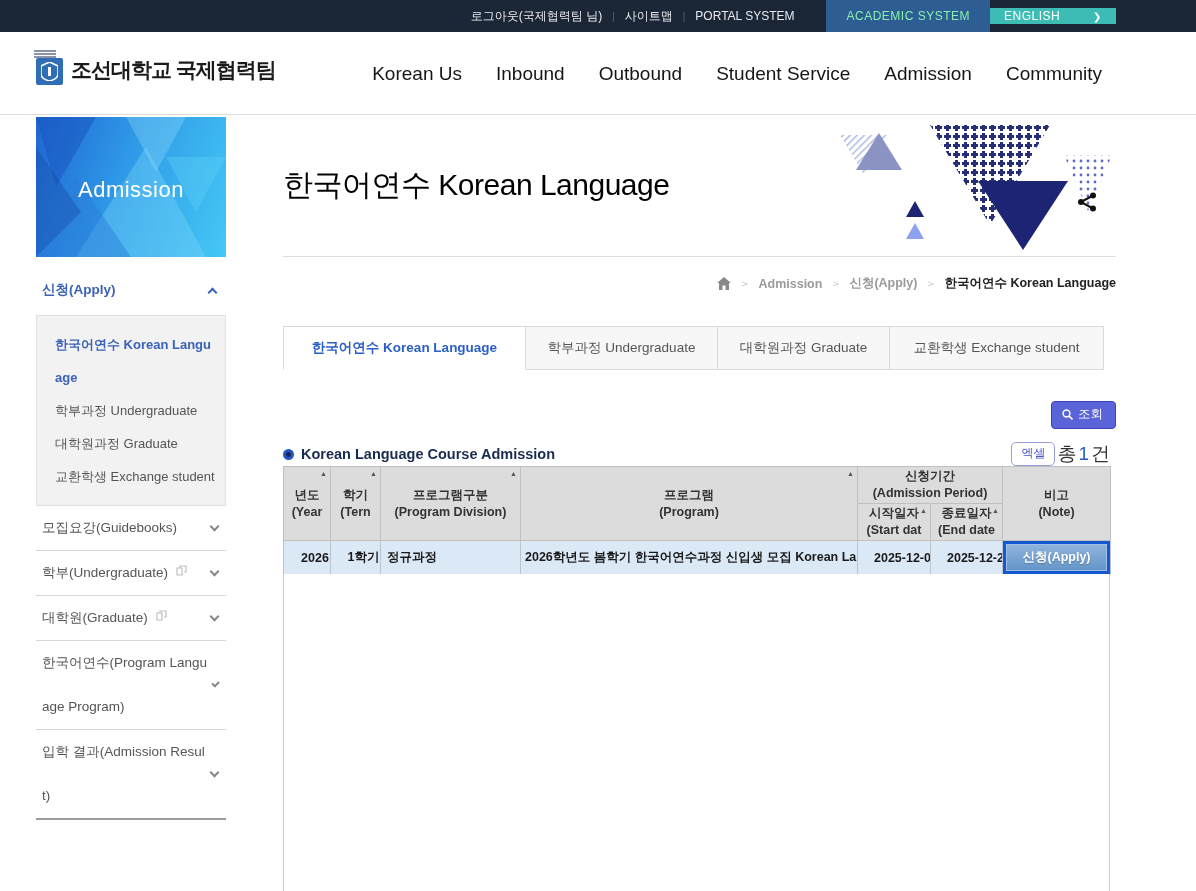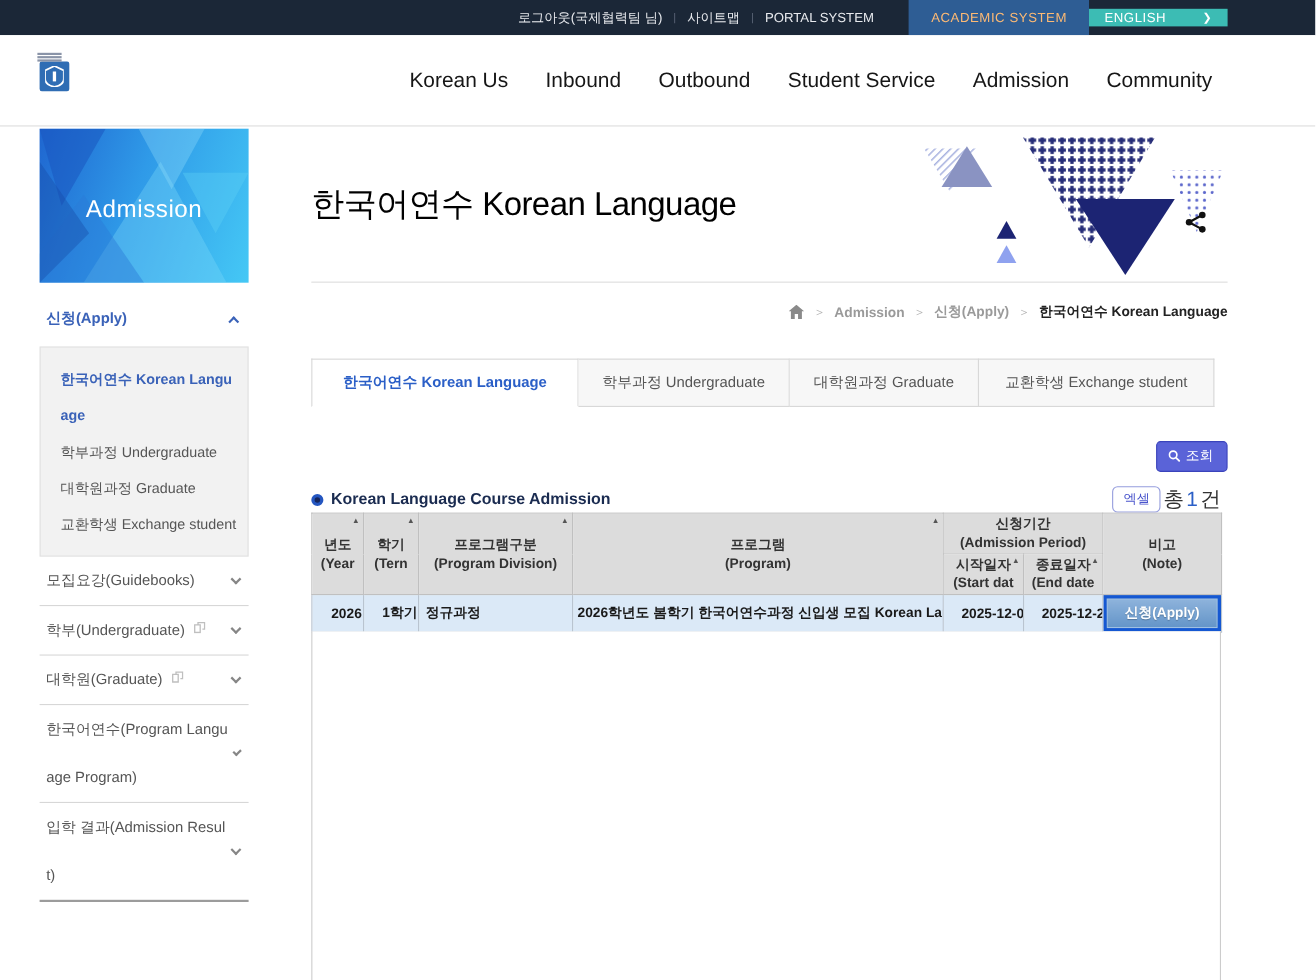--- a/index.html
+++ b/index.html
@@ -5,21 +5,21 @@
   * { margin:0; padding:0; box-sizing:border-box; }
   body { font-family:"Liberation Sans", sans-serif; background:#fff; }
   .page { position:relative; width:1196px; height:891px; background:#fff; overflow:hidden; }
 
   
   .topbar { position:absolute; top:0; left:0; width:1196px; height:32px; background:#1b2737;
             display:flex; align-items:center; justify-content:flex-end; padding-right:80px; }
   .topbar .t-link { color:#e8eaee; font-size:12px; padding:0 10px; cursor:pointer; }
   .topbar .t-sep { color:#5a6576; font-size:10px; }
   .t-academic { height:32px; display:flex; align-items:center; padding:0 20px; background:#2e5d94;
-                color:#fdba74; font-size:12px; letter-spacing:.5px; margin-left:22px; cursor:pointer; }
+                color:#86efac; font-size:12px; letter-spacing:.5px; margin-left:22px; cursor:pointer; }
   .t-english { height:16px; width:126px; display:flex; align-items:center; justify-content:space-between;
                padding:0 14px; background:#3cbcb4; color:#fff; font-size:12px; letter-spacing:.5px; cursor:pointer; }
   .t-english .arr { font-size:10px; }
 
   
   .site-header { position:absolute; top:32px; left:0; width:1196px; height:83px; background:#fff;
                  border-bottom:1px solid #ddd; }
   .logo { position:absolute; left:36px; top:24px; display:flex; align-items:flex-end; cursor:pointer; }
   .logo-mark { position:relative; width:27px; height:27px; background:#2f6db4; border-radius:2px; margin-right:8px; }
   .logo-mark svg { position:absolute; left:5px; top:4px; }
@@ -126,20 +126,21 @@
         <div class="logo-micro">
             <i></i>
             <i></i>
             <i></i>
           </div>
         <svg width="17" height="19" viewBox="0 0 17 19">
           <path d="M8.5 0 L17 4 V12 Q17 17 8.5 19 Q0 17 0 12 V4 Z" fill="none" stroke="#fff" stroke-width="1.6"></path>
           <rect x="7" y="5" width="3" height="9" fill="#fff"></rect>
         </svg>
       </div>
+      <span class="logo-text">조선대학교 국제협력팀</span>
     </div>
     <nav class="gnb">
       <span>Korean Us</span>
       <span>Inbound</span>
       <span>Outbound</span>
       <span>Student Service</span>
       <span>Admission</span>
       <span>Community</span>
     </nav>
   </div>

